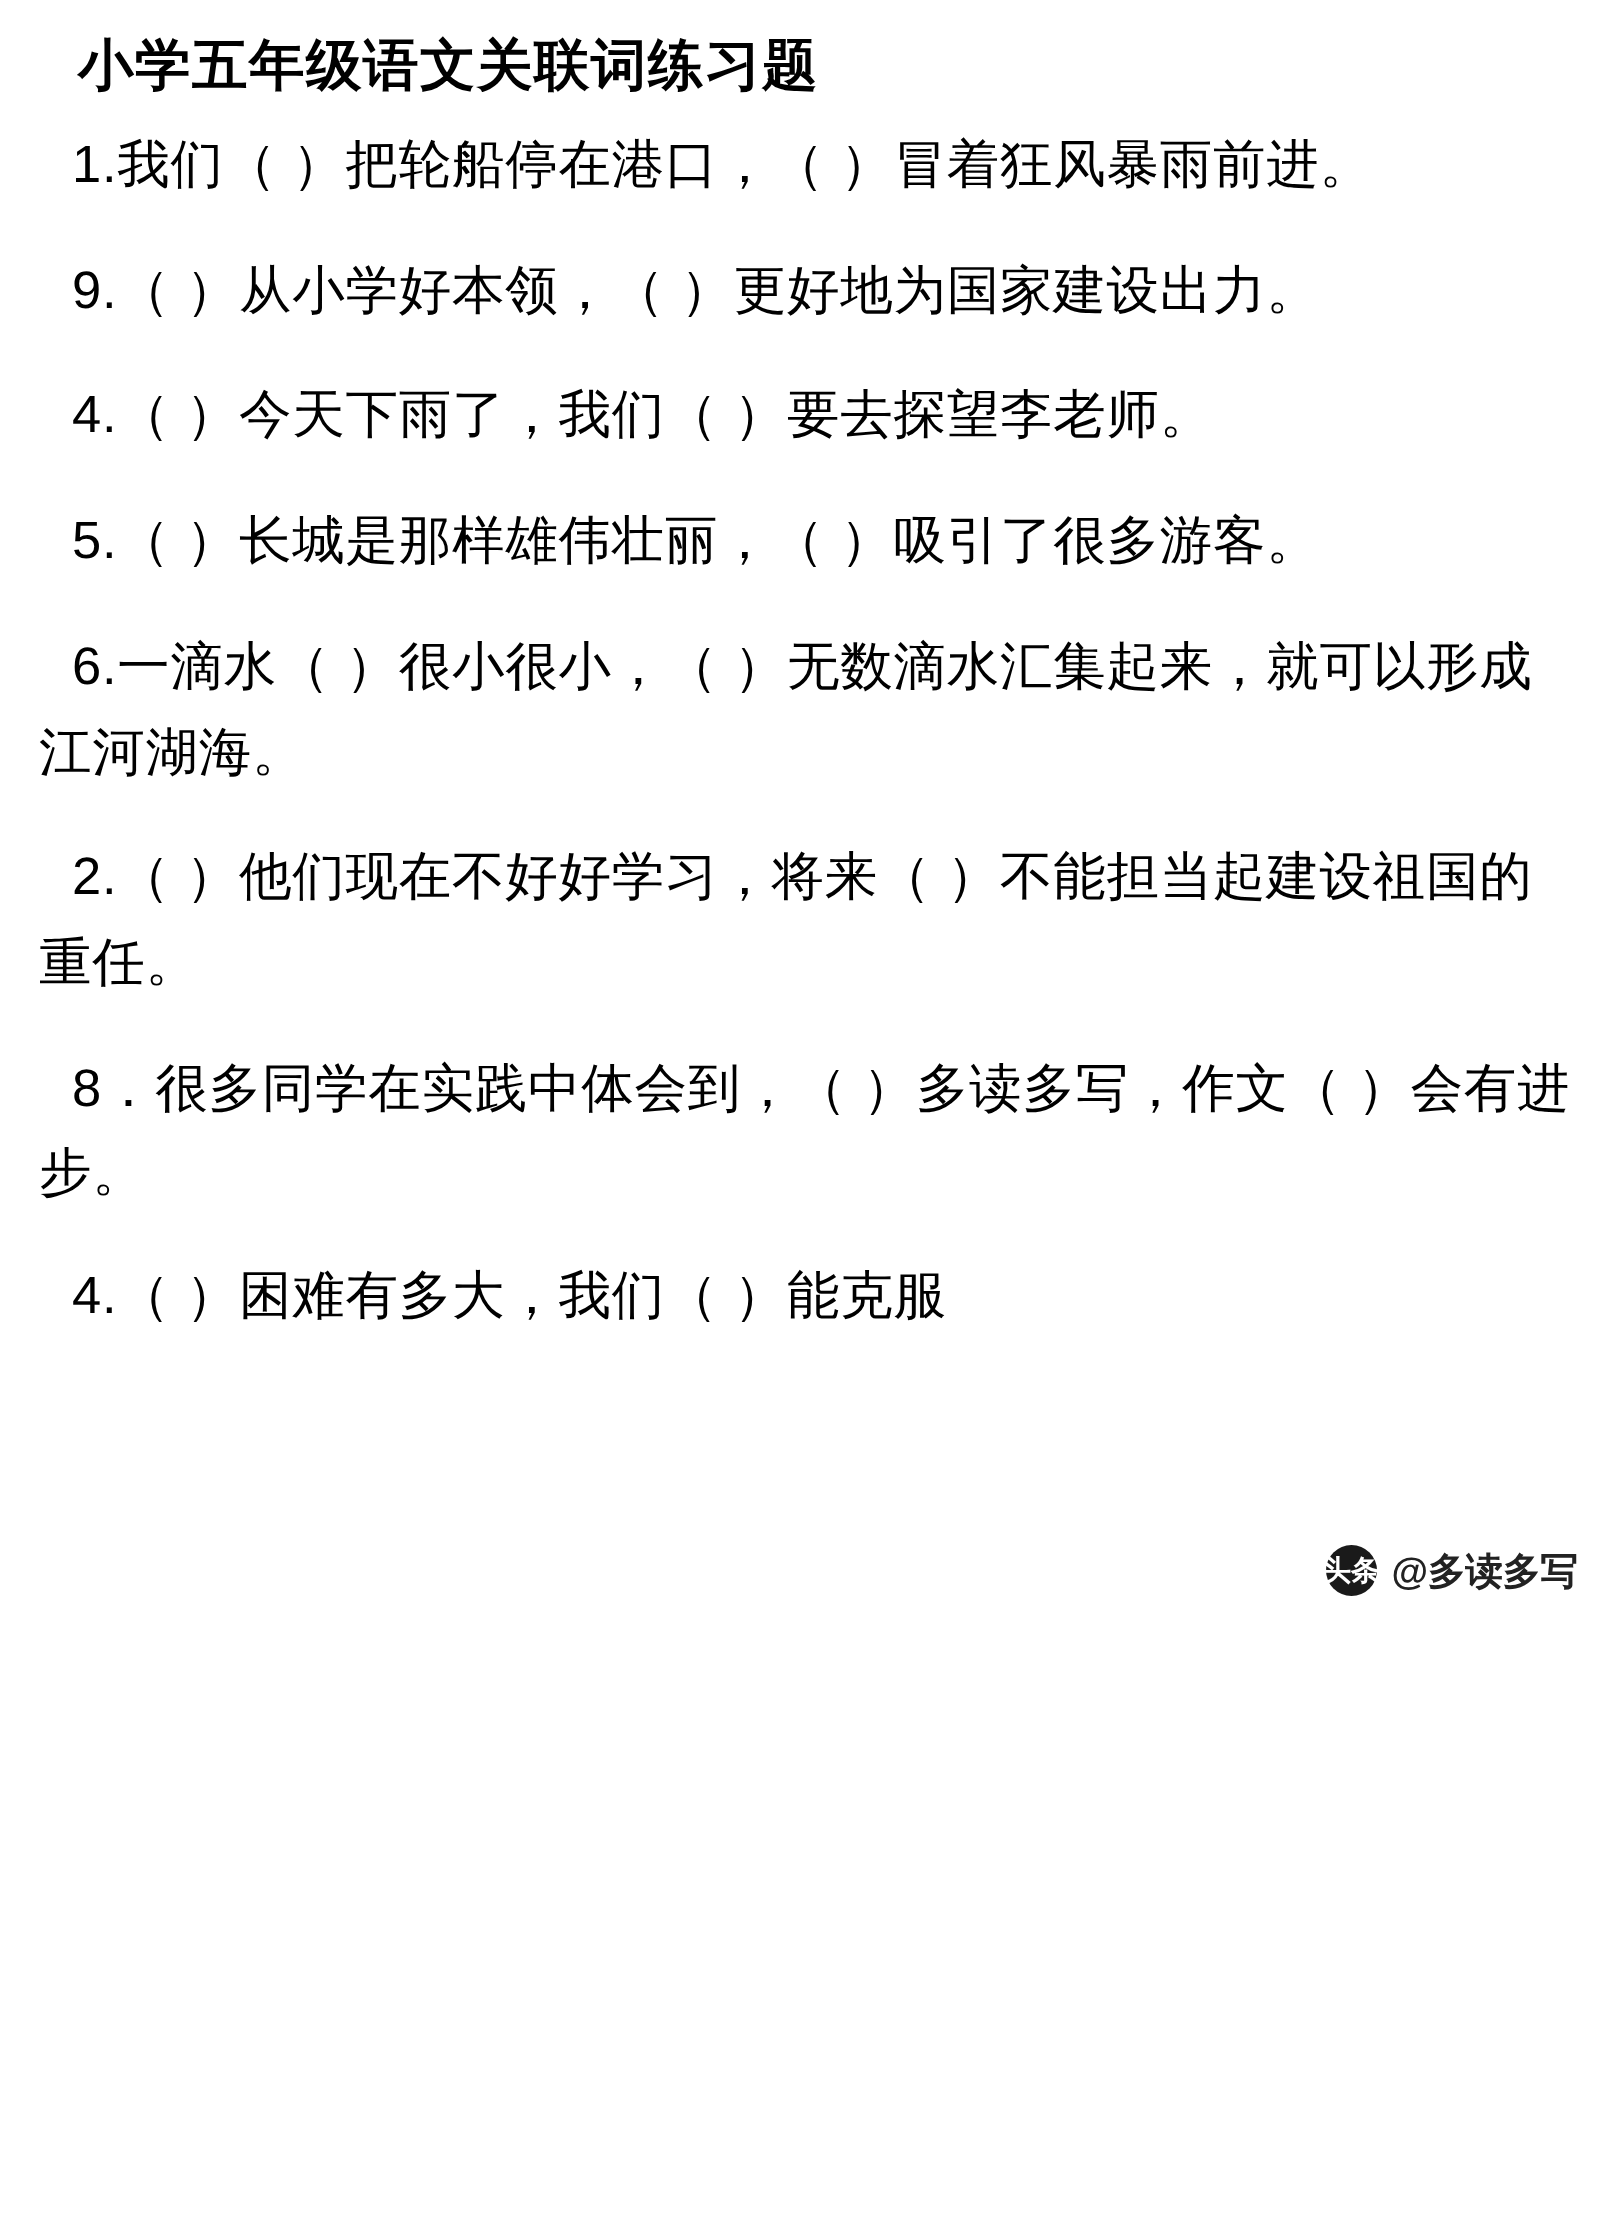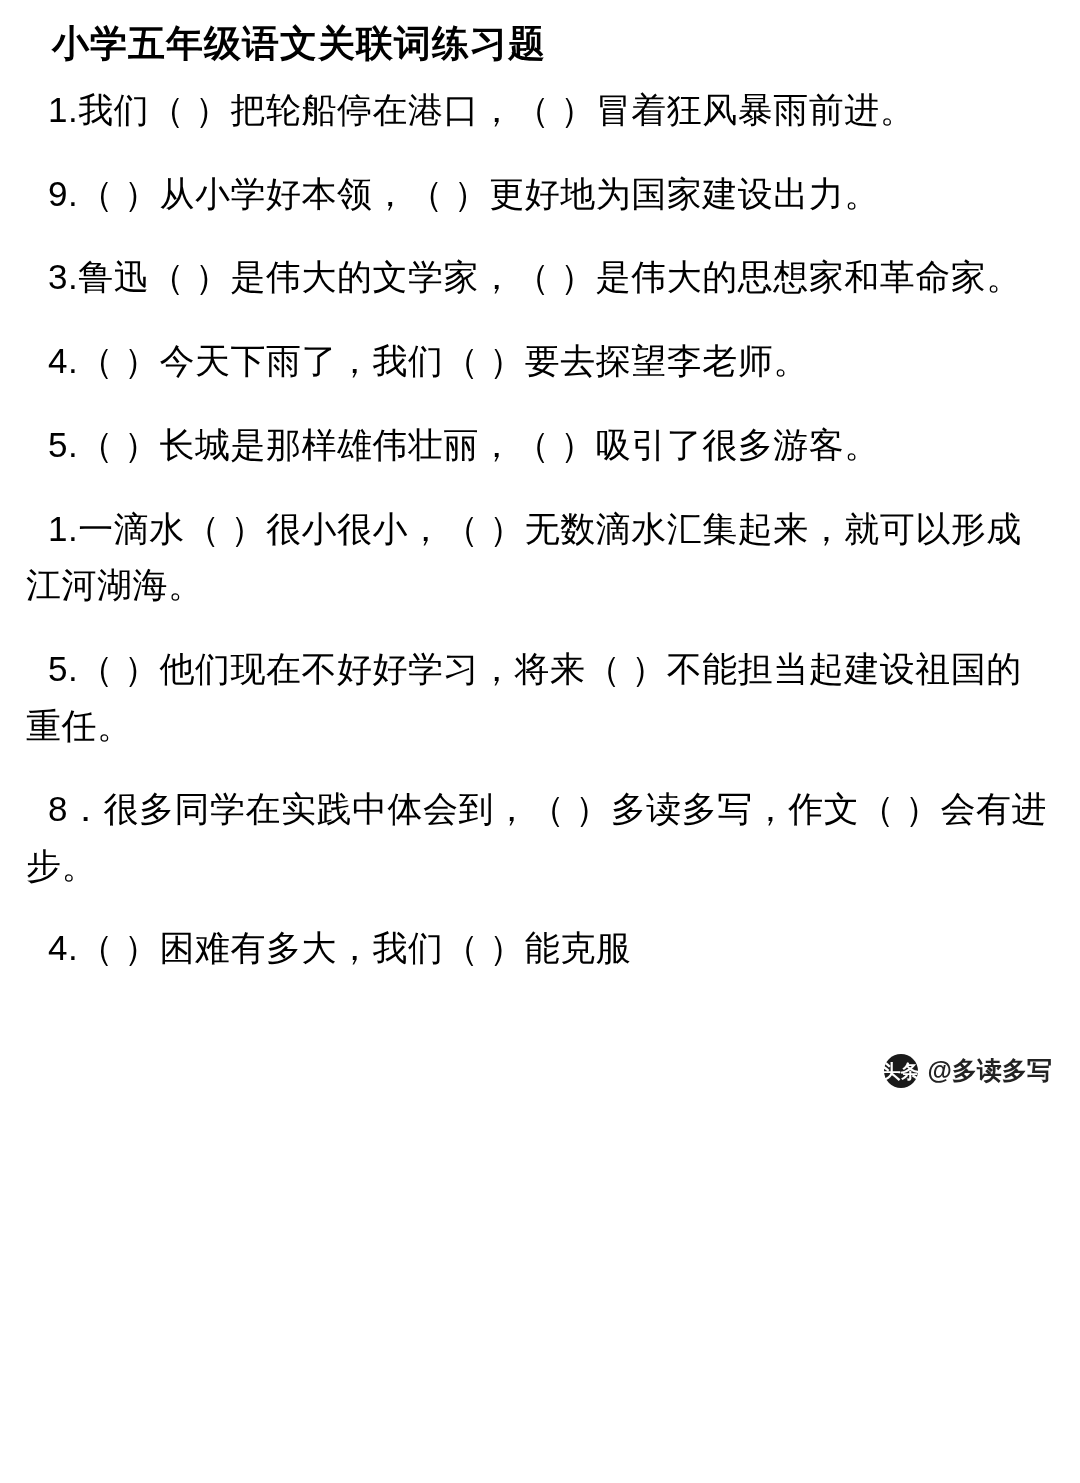--- a/index.html
+++ b/index.html
@@ -42,23 +42,23 @@
     margin: 12px 0 27px 0;
     text-indent: 22px;
     word-break: break-all;
   }
   .q-item.tight {
     margin-bottom: 25px;
   }
   .watermark {
     position: absolute;
     right: 28px;
-    bottom: 0;
+    bottom: 24px;
     display: flex;
-    align-items: flex-start;
+    align-items: flex-end;
     gap: 10px;
     font-size: 25px;
     font-weight: bold;
     color: #222222;
     white-space: nowrap;
     margin-top: 45px;
   }
   .wm-logo {
     width: 34px;
     height: 34px;
@@ -76,25 +76,24 @@
 </head>
 <body>
 
 <div class="page">
 
   <h1 class="doc-title">小学五年级语文关联词练习题</h1>
 
   <ul class="q-list">
     <li class="q-item">1.我们（ ）把轮船停在港口，（ ）冒着狂风暴雨前进。</li>
     <li class="q-item">9.（ ）从小学好本领，（ ）更好地为国家建设出力。</li>
-    <li class="q-item">3.鲁迅（ ）是伟大的文学家，（ ）是伟大的思想家和革命家。</li>
     <li class="q-item">4.（ ）今天下雨了，我们（ ）要去探望李老师。</li>
     <li class="q-item">5.（ ）长城是那样雄伟壮丽，（ ）吸引了很多游客。</li>
-    <li class="q-item">1.一滴水（      ）很小很小，（ ）无数滴水汇集起来，就可以形成江河湖海。</li>
-    <li class="q-item">5.（ ）他们现在不好好学习，将来（ ）不能担当起建设祖国的重任。</li>
+    <li class="q-item">6.一滴水（      ）很小很小，（ ）无数滴水汇集起来，就可以形成江河湖海。</li>
+    <li class="q-item">2.（ ）他们现在不好好学习，将来（ ）不能担当起建设祖国的重任。</li>
     <li class="q-item tight">8．很多同学在实践中体会到，（ ）多读多写，作文（ ）会有进步。</li>
     <li class="q-item">4.（ ）困难有多大，我们（ ）能克服</li>
   </ul>
 
   <div class="watermark">
     <span class="wm-logo">头条</span>
     <span>@多读多写</span>
   </div>
 
 </div>

